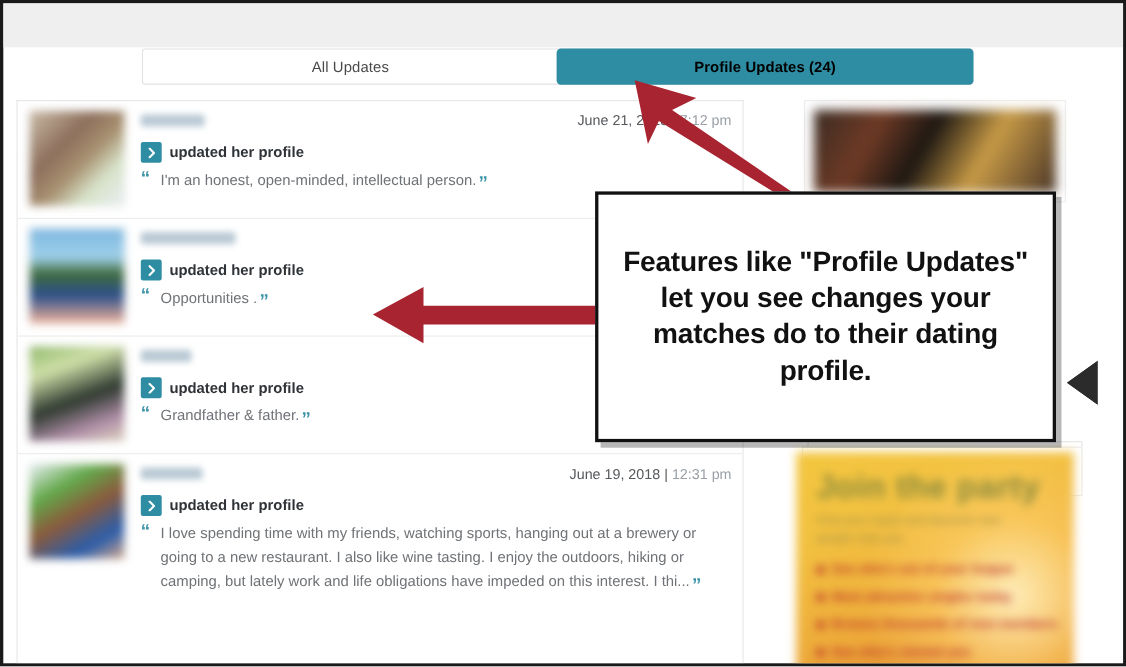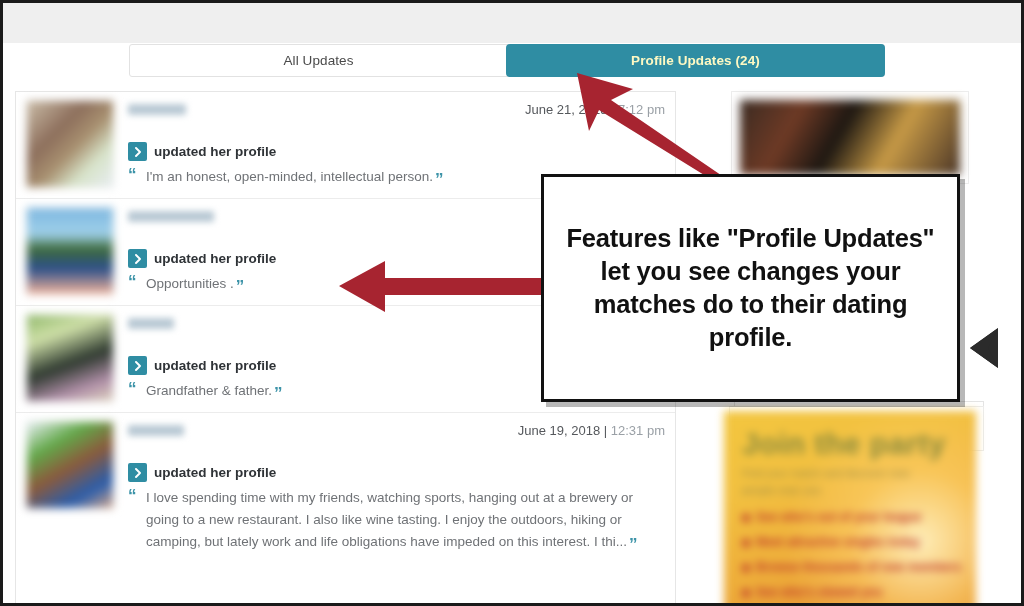--- a/index.html
+++ b/index.html
@@ -52,21 +52,21 @@
     font-size: 13.5px;
     color: #4a4a4a;
     letter-spacing: .1px;
     cursor: pointer;
     border-radius: 3px;
     white-space: nowrap;
     text-align: right;
   }
   .tab.active {
     background: #2f8da3;
-    color: #fef9c3;
+    color: #000000;
     font-weight: bold;
     box-shadow: 0 0 0 1px #2f8da3;
   }
 
   
   .content-wrap {
     position: absolute;
     left: 12px;
     top: 88px;
     width: 1000px;
@@ -135,21 +135,21 @@
     color: #55585c;
     white-space: nowrap;
     padding-top: 2px;
   }
   .timestamp .time { color: #9aa0a6; }
 
   .action-line {
     display: flex;
     align-items: center;
     gap: 7px;
-    margin-top: 20px;
+    margin-top: 7px;
   }
   .chev-icon {
     width: 19px;
     height: 19px;
     background: #2f8da3;
     border-radius: 2px;
     display: flex;
     align-items: center;
     justify-content: center;
     flex: 0 0 19px;

